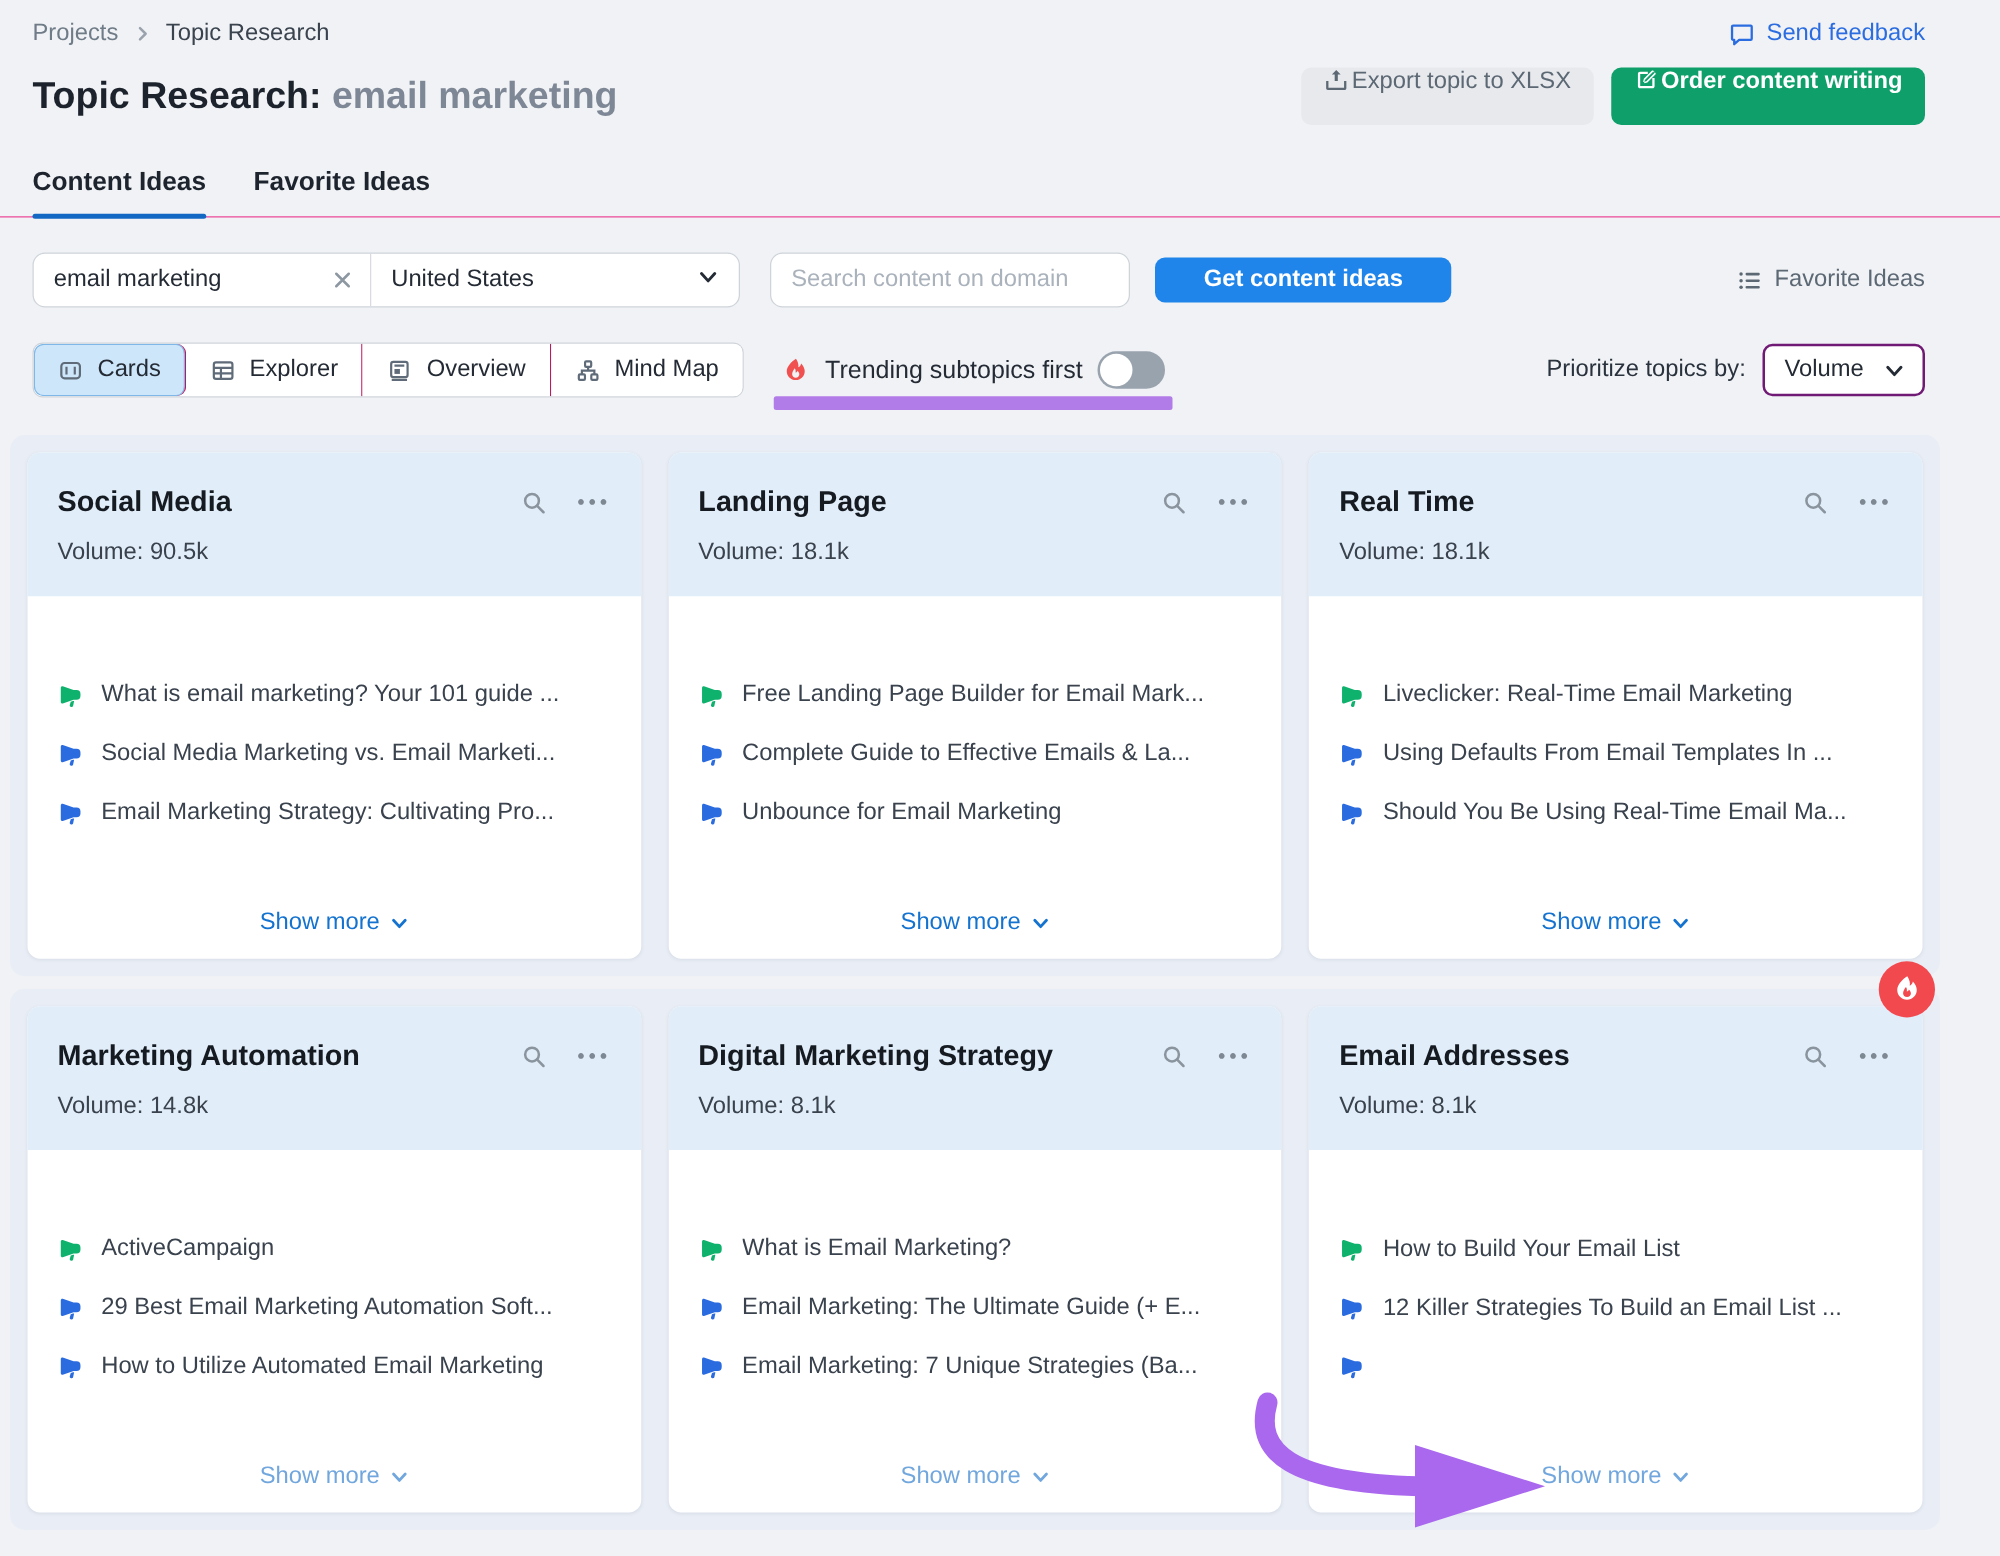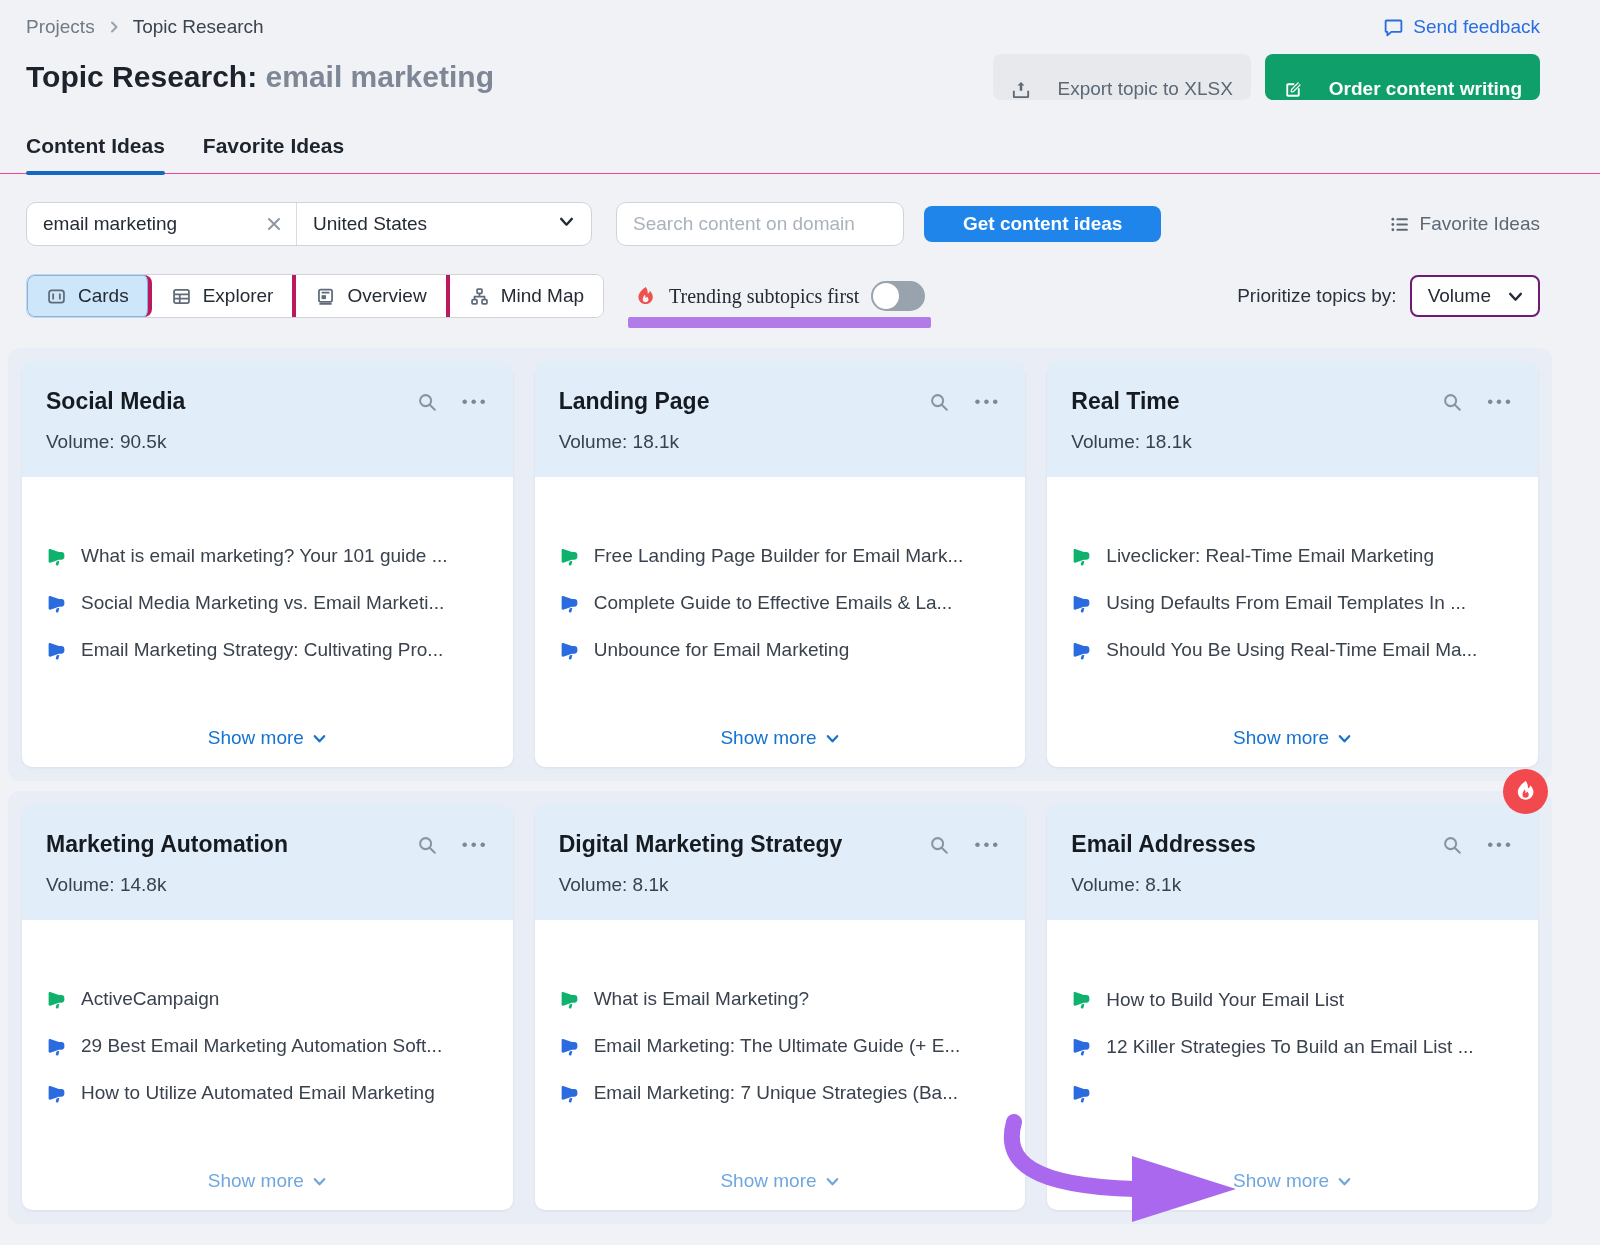--- a/index.html
+++ b/index.html
@@ -17,21 +17,21 @@
   .breadcrumb { display:flex; align-items:center; gap:12px; font-size:19px; color:#6f7b87; }
   .breadcrumb .crumb { cursor:pointer; }
   .breadcrumb .current { color:#3a434e; }
   .feedback { display:flex; align-items:center; gap:9px; color:#2b6de0; font-size:19px; cursor:pointer; }
 
   
   .title-row { display:flex; justify-content:space-between; align-items:center; padding:16px 60px 0 26px; }
   .page-title { font-size:30px; font-weight:bold; color:#1d232c; }
   .page-title .query { color:#7e8795; }
   .title-actions { display:flex; gap:14px; }
-  .btn { display:flex; align-items:flex-end; gap:26px; height:46px; padding:0 18px; border-radius:8px; font-size:19px; cursor:pointer; border:none; font-family:inherit; }
+  .btn { display:flex; align-items:flex-start; gap:2px; height:46px; padding:0 18px; border-radius:8px; font-size:19px; cursor:pointer; border:none; font-family:inherit; }
   .btn-gray { background:#e7e9ed; color:#5c6874; }
   .btn-green { background:#0f9f6a; color:#fff; font-weight:bold; }
 
   
   .tabs { display:flex; gap:38px; margin-top:34px; padding:0 26px; border-bottom:1px solid #ec4899; }
   .tab { font-size:21px; font-weight:bold; color:#1d242e; padding-bottom:15px; position:relative; cursor:pointer; }
   .tab.active::after { content:""; position:absolute; left:0; right:0; bottom:-2px; height:4px; background:#1268c3; border-radius:2px; }
 
   
   .controls-row { display:flex; align-items:center; margin:28px 60px 0 26px; }
@@ -42,25 +42,25 @@
   .seg-query input { border:none; outline:none; font:inherit; color:#242b35; width:100%; background:transparent; }
   .push { margin-left:auto; }
   .domain-input { margin-left:24px; width:288px; height:44px; background:#fff; border:1px solid #cfd4da; border-radius:10px; padding:0 16px; font:inherit; font-size:19px; color:#6d7884; }
   .domain-input::placeholder { color:#aab2bc; }
   .btn-blue { margin-left:20px; height:36px; padding:0 39px; background:#1f85ea; color:#fff; font-weight:bold; font-size:19px; border:none; border-radius:8px; font-family:inherit; cursor:pointer; }
   .fav-link { margin-left:auto; display:flex; align-items:center; gap:10px; color:#5c6874; font-size:19px; cursor:pointer; }
 
   
   .views-row { display:flex; align-items:center; margin:28px 60px 0 26px; }
   .segmented { display:flex; background:#fff; border:1px solid #cfd4da; border-radius:8px; height:44px; overflow:hidden; }
-  .segment { display:flex; align-items:center; gap:11px; padding:0 19px; font-size:19px; color:#242b35; border-right:4px solid #be185d; cursor:pointer; background:#fff; }
+  .segment { display:flex; align-items:center; gap:11px; padding:0 19px; font-size:19px; color:#242b35; border-right:1px solid #be185d; cursor:pointer; background:#fff; }
   .segment:last-child { border-right:none; }
   .segment.active { background:#cde6f9; box-shadow:inset 0 0 0 1px #7fb8e8; border-radius:8px; }
   .seg-icon { display:flex; color:#5f6b78; }
-  .trending-wrap { position:relative; margin-left:30px;font-family:Liberation Serif, serif; }
+  .trending-wrap { position:relative; margin-left:30px; }
   .trending { display:flex; align-items:center; gap:12px; }
   .trending-label { font-size:20px; color:#242b35; }
   .toggle { width:54px; height:30px; background:#99a3ae; border-radius:15px; position:relative; cursor:pointer; }
   .toggle .knob { position:absolute; left:2px; top:2px; width:26px; height:26px; border-radius:50%; background:#fff; }
   .purple-bar { position:absolute; left:-6px; right:-6px; bottom:-17px; height:11px; background:#b27ce8; border-radius:2px; }
   .prioritize { margin-left:auto; display:flex; align-items:center; gap:13px; font-size:19px; color:#29323d; }
   .select { display:flex; align-items:center; gap:16px; height:42px; background:#fff; border:2px solid #701a75; border-radius:8px; padding:0 14px 0 16px; font-size:19px; color:#242b35; cursor:pointer; }
 
   
   .cards-area { margin:30px 48px 0 8px; display:flex; flex-direction:column; gap:10px; }

